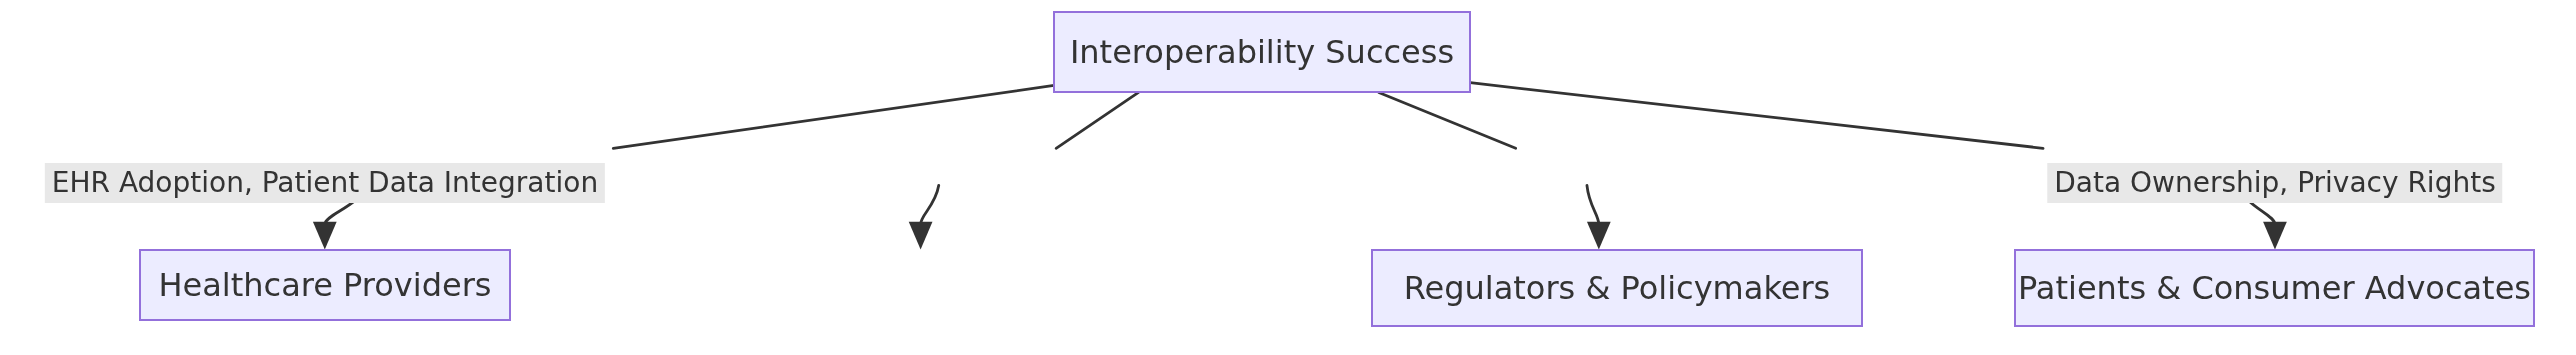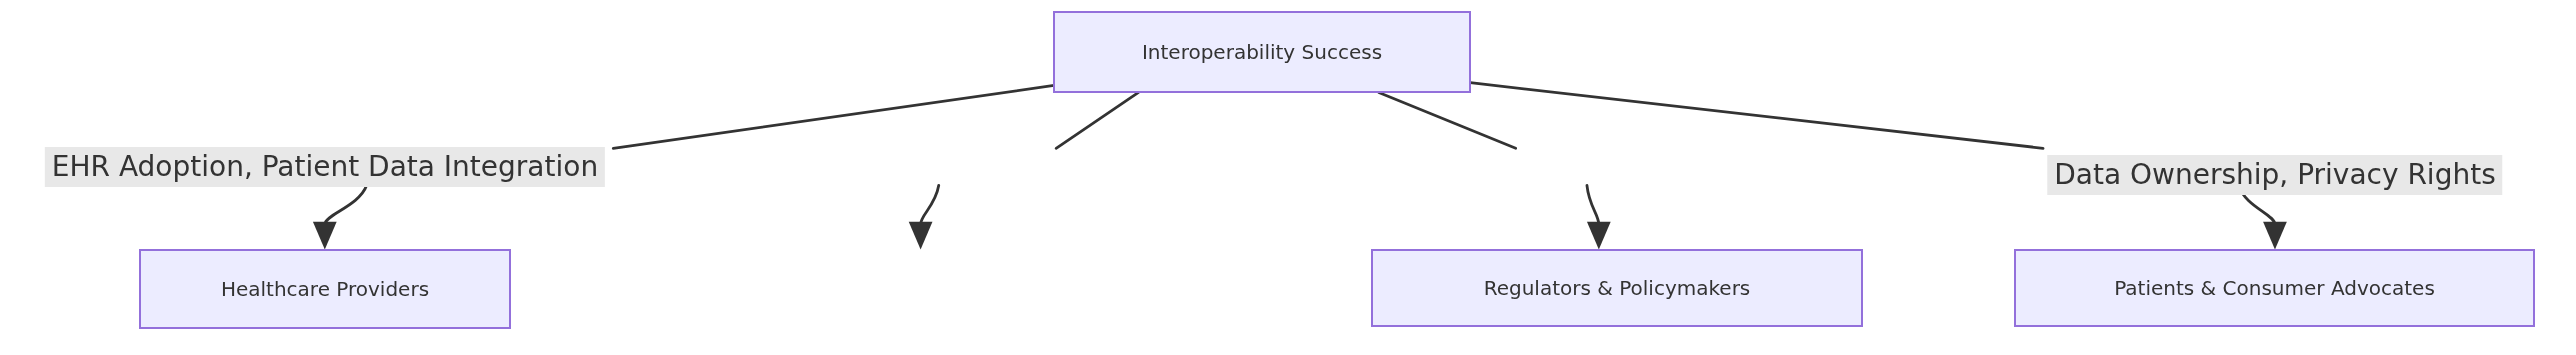--- a/index.html
+++ b/index.html
@@ -25,35 +25,36 @@
   }
   .node {
     position: absolute;
     box-sizing: border-box;
     display: flex;
     align-items: center;
     justify-content: center;
     background: var(--node-fill, #ECECFF);
     border: 2.1px solid var(--node-border, #9370DB);
     color: var(--node-text, #333333);
-    font-size: 20px;
+    font-size: 32px;
     white-space: nowrap;
     text-align: center;
   }
   .edge-label {
     position: absolute;
     transform: translateX(-50%);
     background: var(--edge-label-bg, #e8e8e8);
     color: var(--edge-label-text, #333333);
     font-size: 28px;
     line-height: 40px;
     height: 40px;
     padding: 0 7px;
     white-space: nowrap;
     text-align: center;
+    margin-top: 16px;
   }
 </style>
 </head>
 <body>
 
 <div class="canvas" id="canvas" style="--canvas-bg: #ffffff; --node-fill: #ECECFF; --node-border: #9370DB; --node-text: #333333; --edge-label-bg: #e8e8e8; --edge-label-text: #333333;">
 
   <svg id="edges" viewBox="0 0 3688 509" xmlns="http://www.w3.org/2000/svg">
       <path d="M 1509 122 L 878 212" fill="none" stroke="#333333" stroke-width="4" stroke-linecap="round"></path>
       <path d="M 525 265
@@ -77,20 +78,20 @@
       <path d="M 3205 265
             C 3214 295, 3257 307, 3257 321" fill="none" stroke="#333333" stroke-width="4" stroke-linecap="round"></path>
       <polygon points="3240,317
             3274,317
             3257,357" fill="#333333"></polygon>
     </svg>
 
   <div class="node" id="node-root" style="left: 1053px; top: 10.5px; width: 418px; height: 82px;">Interoperability Success</div>
 
   <div class="edge-label" id="elabel-0" style="left: 325px; top: 147px;">EHR Adoption, Patient Data Integration</div>
-  <div class="edge-label" id="elabel-3" style="left: 2275px; top: 155px;">Data Ownership, Privacy Rights</div>
+  <div class="edge-label" id="elabel-3" style="left: 2275px; top: 147px;">Data Ownership, Privacy Rights</div>
 
-  <div class="node" id="child-0" style="left: 139px; top: 249px; width: 372px; height: 80px;">Healthcare Providers</div>
+  <div class="node" id="child-0" style="left: 139px; top: 249px; width: 372px; height: 72px;">Healthcare Providers</div>
   <div class="node" id="child-2" style="left: 1371px; top: 249px; width: 492px; height: 78px;">Regulators &amp; Policymakers</div>
   <div class="node" id="child-3" style="left: 2014px; top: 249px; width: 521px; height: 78px;">Patients &amp; Consumer Advocates</div>
 
 </div>
 
 
 </body></html>

